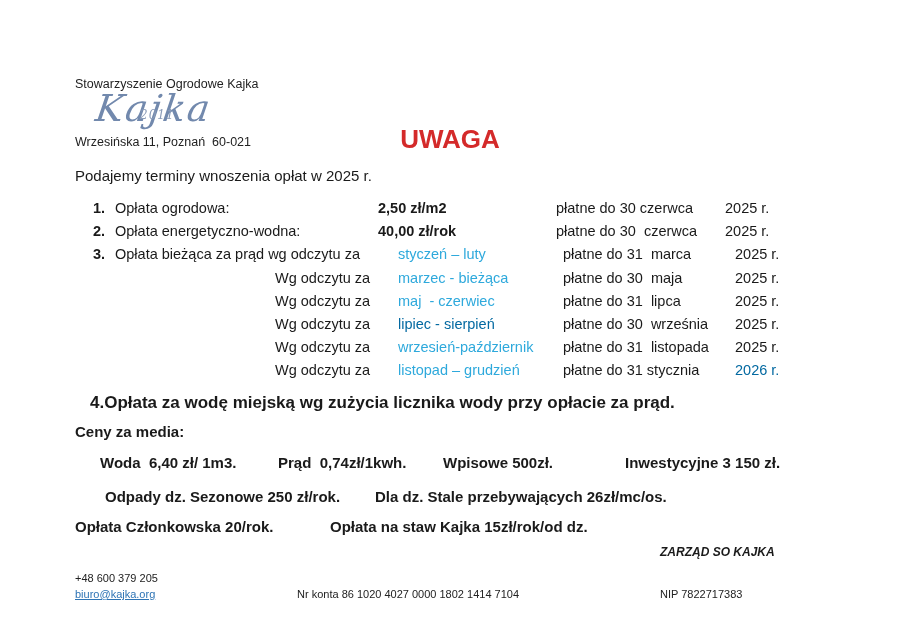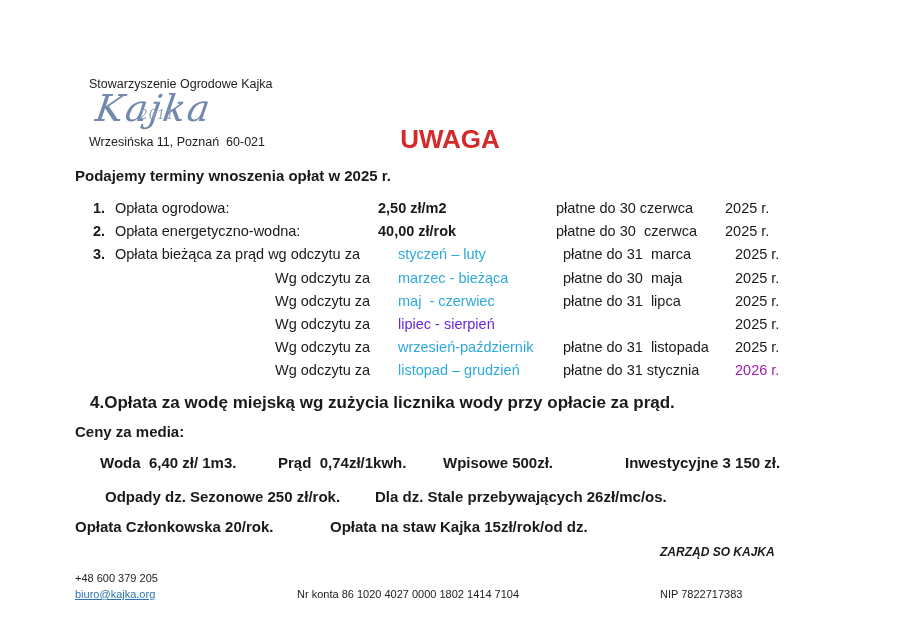--- a/index.html
+++ b/index.html
@@ -9,21 +9,21 @@
     width: 900px;
     height: 637px;
     background: #ffffff;
     font-family: "Liberation Sans", sans-serif;
     color: #1a1a1a;
     overflow: hidden;
   }
   .abs { position: absolute; white-space: pre; }
 
   
-  .org-block { top: 36px; left: 89px; font-size: 12.5px; line-height: 1.55; color: #222; }
+  .org-block { top: 36px; left: 75px; font-size: 12.5px; line-height: 1.55; color: #222; }
   .logo-wrap { top: 72px; left: 78px; width: 130px; height: 52px; }
   .logo-text {
     font-family: "DejaVu Serif", serif;
     font-style: italic;
     font-size: 37px;
     letter-spacing: 2px;
     color: #7289ad;
     transform: skewX(-8deg);
     display: inline-block;
     line-height: 1;
@@ -34,21 +34,21 @@
     font-family: "DejaVu Serif", serif;
     font-style: italic;
     font-size: 12px;
     color: #8b9cb8;
     letter-spacing: 1px;
   }
 
   
   .title { top: 124px; left: 0; width: 900px; text-align: center; font-size: 26px; font-weight: bold; }
 
-  .intro { top: 167px; left: 75px; font-size: 15px; font-weight: bold; }
+  .intro { top: 167px; left: 75px; font-size: 15px; font-weight: normal; }
 
   
   .fees { position: absolute; top: 200px; left: 0; width: 900px; font-size: 14.5px; }
   .row { position: relative; height: 23.2px; }
   .row span { position: absolute; white-space: pre; }
   .c-num   { left: 93px;  font-weight: bold; }
   .c-label { left: 115px; }
   .c-amount{ left: 378px; font-weight: bold; text-align: right; }
   .c-due   { left: 556px; }
   .c-year  { left: 725px; }
@@ -122,36 +122,37 @@
 
     <div class="row">
       <span class="c-wg">Wg odczytu za</span>
       <span class="c-months" style="color:#2ea9dc;">maj  - czerwiec</span>
       <span class="c-due2">płatne do 31  lipca</span>
       <span class="c-year2">2025 r.</span>
     </div>
 
     <div class="row">
       <span class="c-wg">Wg odczytu za</span>
-      <span class="c-months" style="color:#6d28d9;">lipiec - sierpień</span>
+      <span class="c-months" style="color:#0369a1;">lipiec - sierpień</span>
+      <span class="c-due2">płatne do 30  września</span>
       <span class="c-year2">2025 r.</span>
     </div>
 
     <div class="row">
       <span class="c-wg">Wg odczytu za</span>
       <span class="c-months" style="color:#2ea9dc;">wrzesień-październik</span>
       <span class="c-due2">płatne do 31  listopada</span>
       <span class="c-year2">2025 r.</span>
     </div>
 
     <div class="row">
       <span class="c-wg">Wg odczytu za</span>
       <span class="c-months" style="color:#2ea9dc;">listopad – grudzień</span>
       <span class="c-due2">płatne do 31 stycznia</span>
-      <span class="c-year2" style="color:#a21caf;">2026 r.</span>
+      <span class="c-year2" style="color:#0369a1;">2026 r.</span>
     </div>
 
   </div>
 
   <div class="abs item4">4.Opłata za wodę miejską wg zużycia licznika wody przy opłacie za prąd.</div>
 
   <div class="abs media-heading">Ceny za media:</div>
 
   <div>
     <span class="abs bold-line" style="top:454px; left:100px;">Woda  6,40 zł/ 1m3.</span>

